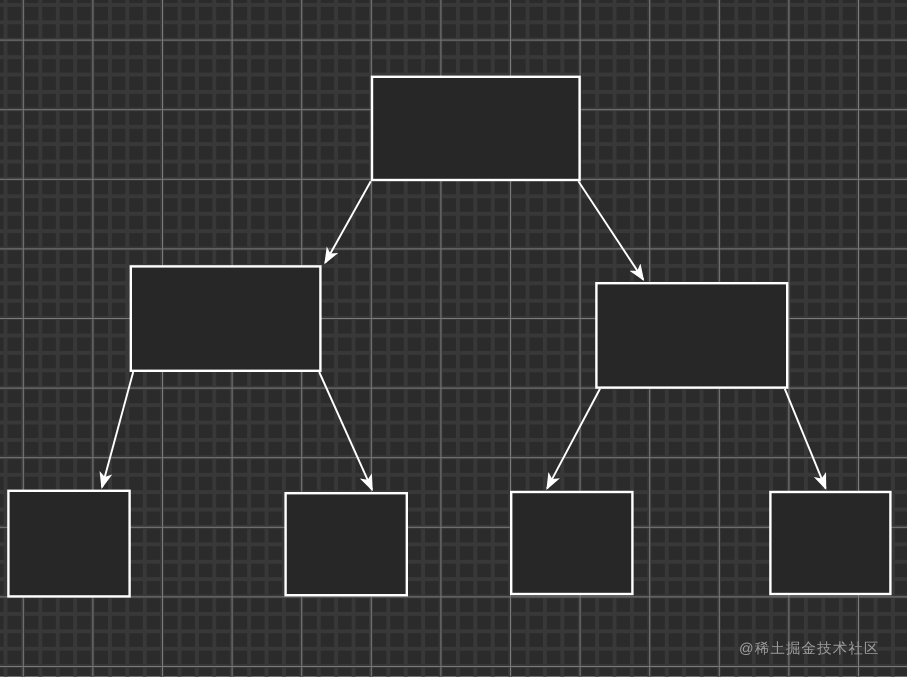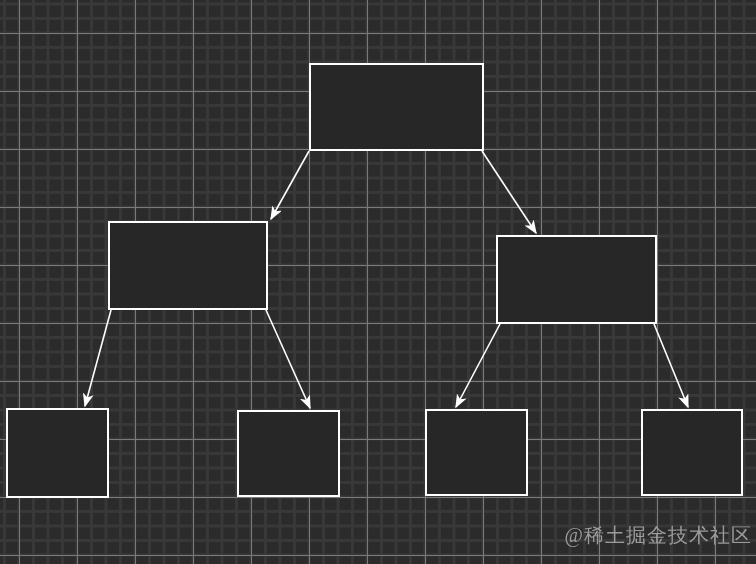--- a/index.html
+++ b/index.html
@@ -25,27 +25,26 @@
     background-position: 19px 0px, 0px 33px, 3px 0px, 0px 2.5px;
   }
   .edges-layer {
     position: absolute;
     left: 0;
     top: 0;
     display: block;
   }
   .watermark {
     position: absolute;
-    right: 4px;
+    right: 23px;
     bottom: 15px;
-    font-size: 20px;
+    font-size: 12px;
     letter-spacing: 1px;
     color: var(--watermark-color, #9c9c9c);
     user-select: none;
-    font-family: Liberation Serif, serif;
   }
 </style>
 </head>
 <body>
 
 <div class="stage" style="--bg: #2b2b2b; --grid-minor: #383838; --grid-major: #7a7a7a; --watermark-color: #9c9c9c;">
   <svg class="edges-layer" width="756" height="564" viewBox="0 0 756 564" xmlns="http://www.w3.org/2000/svg">
     <defs>
       <marker id="arrowhead" markerUnits="userSpaceOnUse" markerWidth="15" markerHeight="12" refX="12.5" refY="5.5" orient="auto">
         <path d="M0,0 L14,5.5 L0,11 L3.6,5.5 Z" fill="#ffffff"></path>

